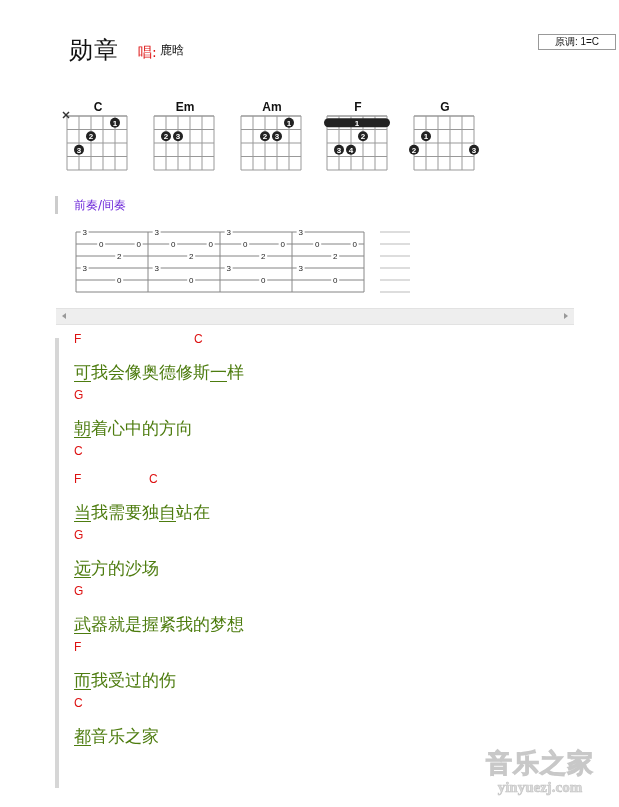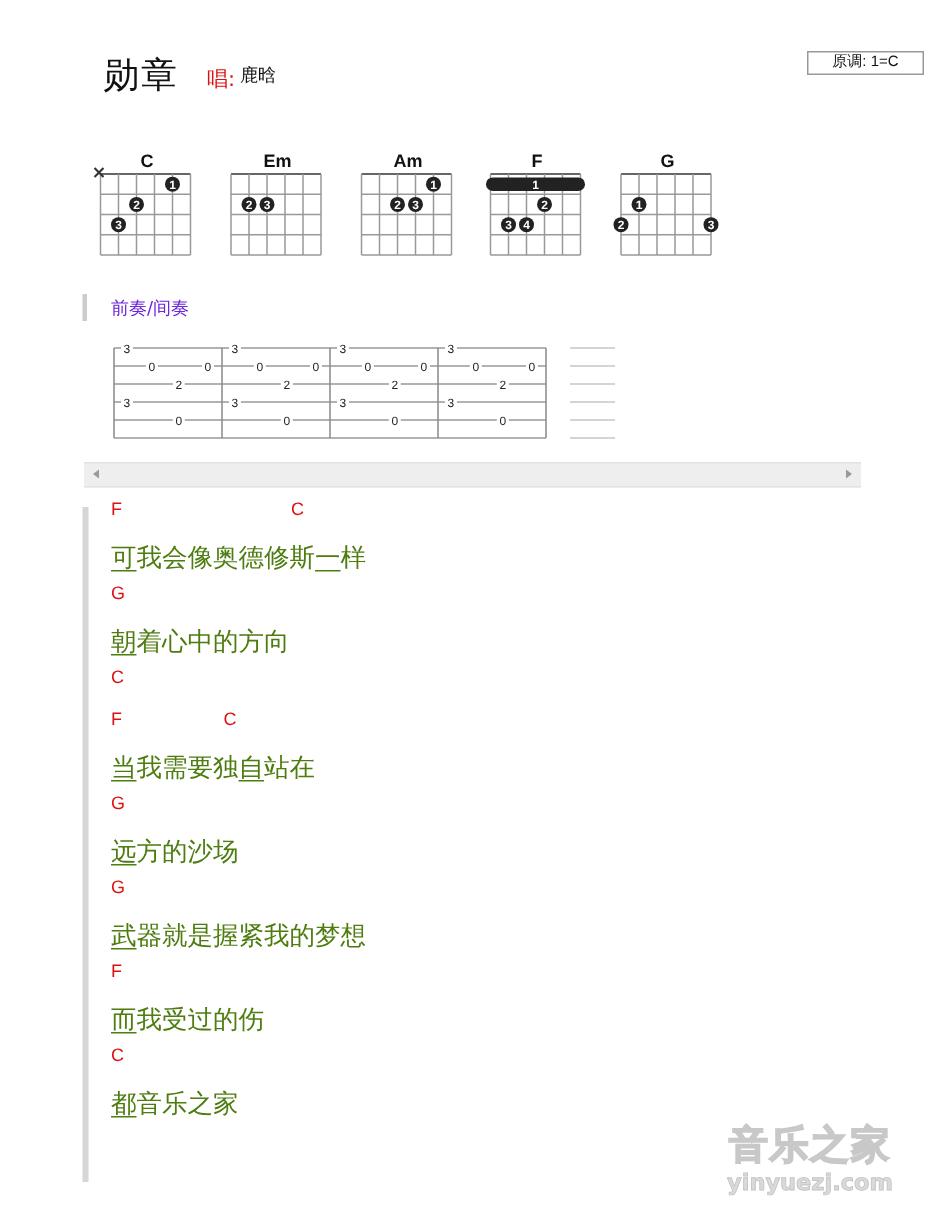--- a/index.html
+++ b/index.html
@@ -33,21 +33,21 @@
   .lyrics { position:absolute; left:74px; top:330px; width:520px; }
   .chord-line { font-size:12px; color:#d11; font-family:"Liberation Sans",sans-serif; height:28px; position:relative; }
   .chord-line span { position:absolute; top:2px; }
   .lyric-line { font-size:17px; color:#4d7c0f; height:28px; line-height:28px; white-space:nowrap; }
   .lyric-line .u { text-decoration:underline; text-underline-offset:3px; }
 
   .watermark { position:absolute; left:470px; top:746px; width:140px; height:56px; color:#d8d8d8;
                font-family:"DejaVu Sans",sans-serif; text-align:center; }
   .wm-cn { font-size:26px; font-weight:bold; letter-spacing:1px; color:#dadada;
            -webkit-text-stroke:1px #c8c8c8; }
-  .wm-en { font-size:15px; font-weight:bold; color:#dadada; -webkit-text-stroke:0.6px #c4c4c4; margin-top:-2px; }
+  .wm-en { font-size:15px; font-weight:bold; color:#dadada; -webkit-text-stroke:0.6px #c4c4c4; margin-top:-2px;font-family:Liberation Serif, serif; }
 </style>
 </head>
 <body>
 
 <div class="title">勋章</div>
 <div class="singer-label">唱:</div>
 <div class="singer-name">鹿晗</div>
 <div class="key-box">原调: 1=C</div>
 
 <div id="chords">

